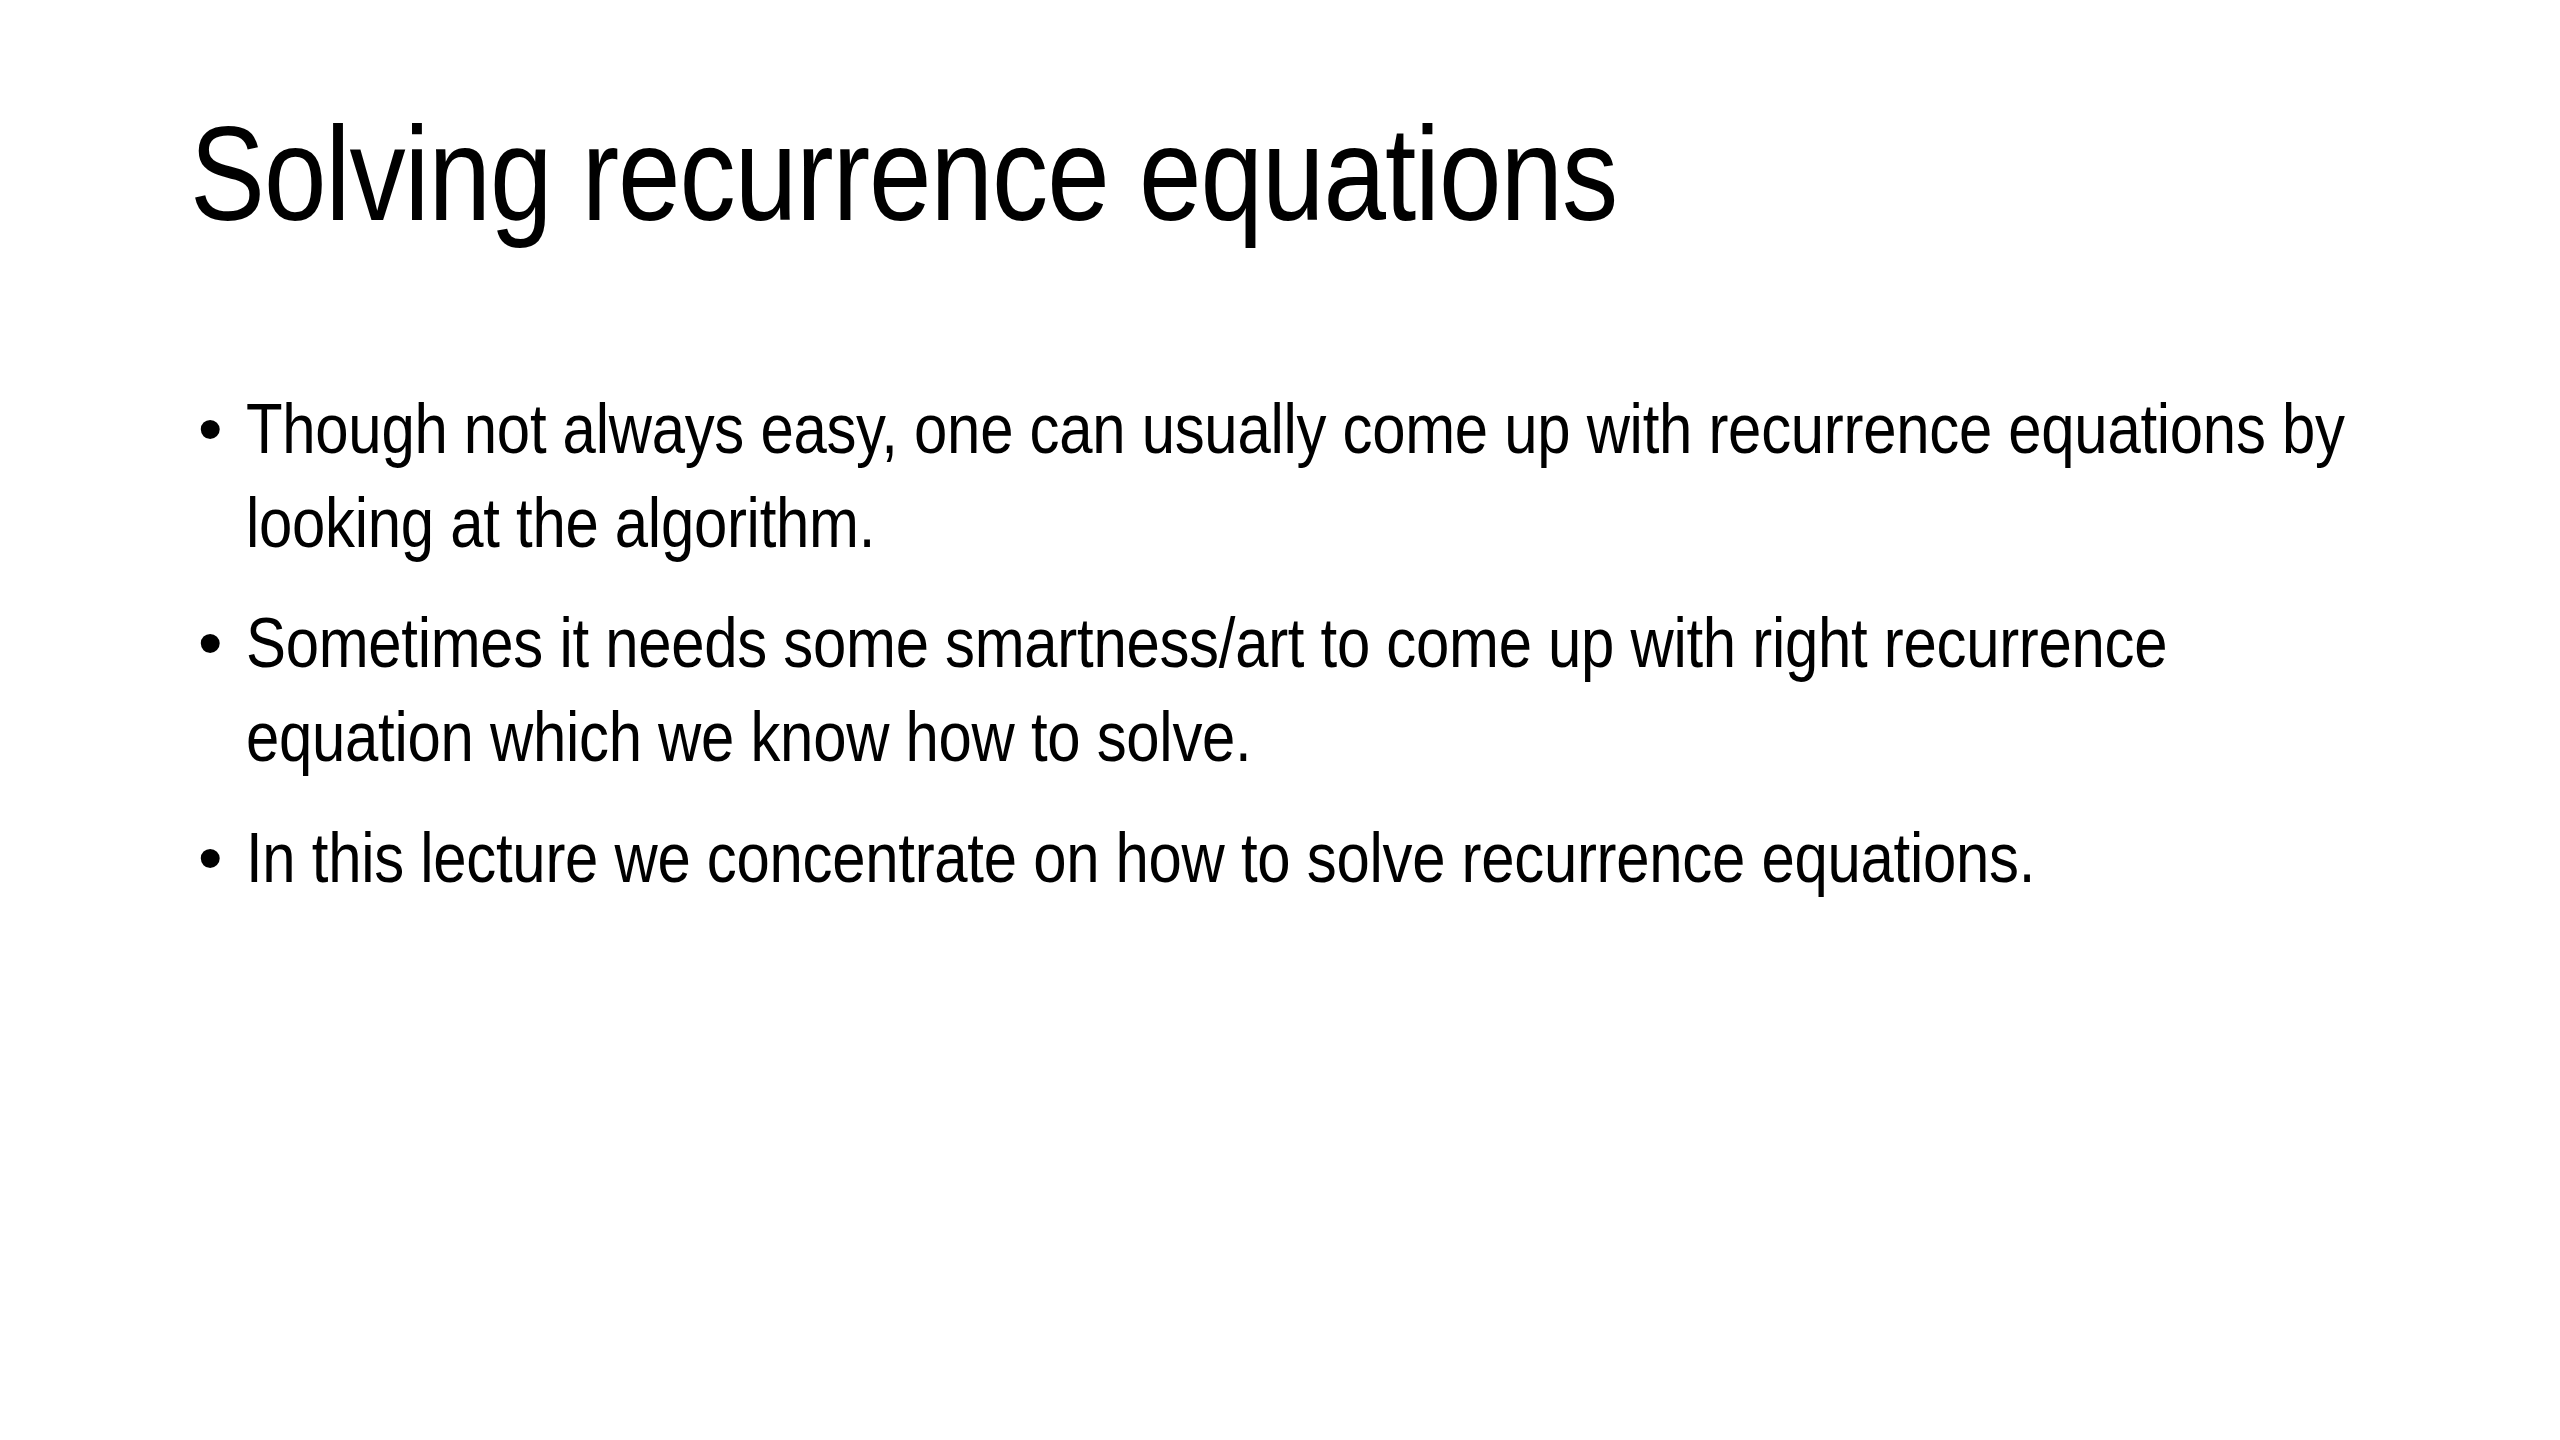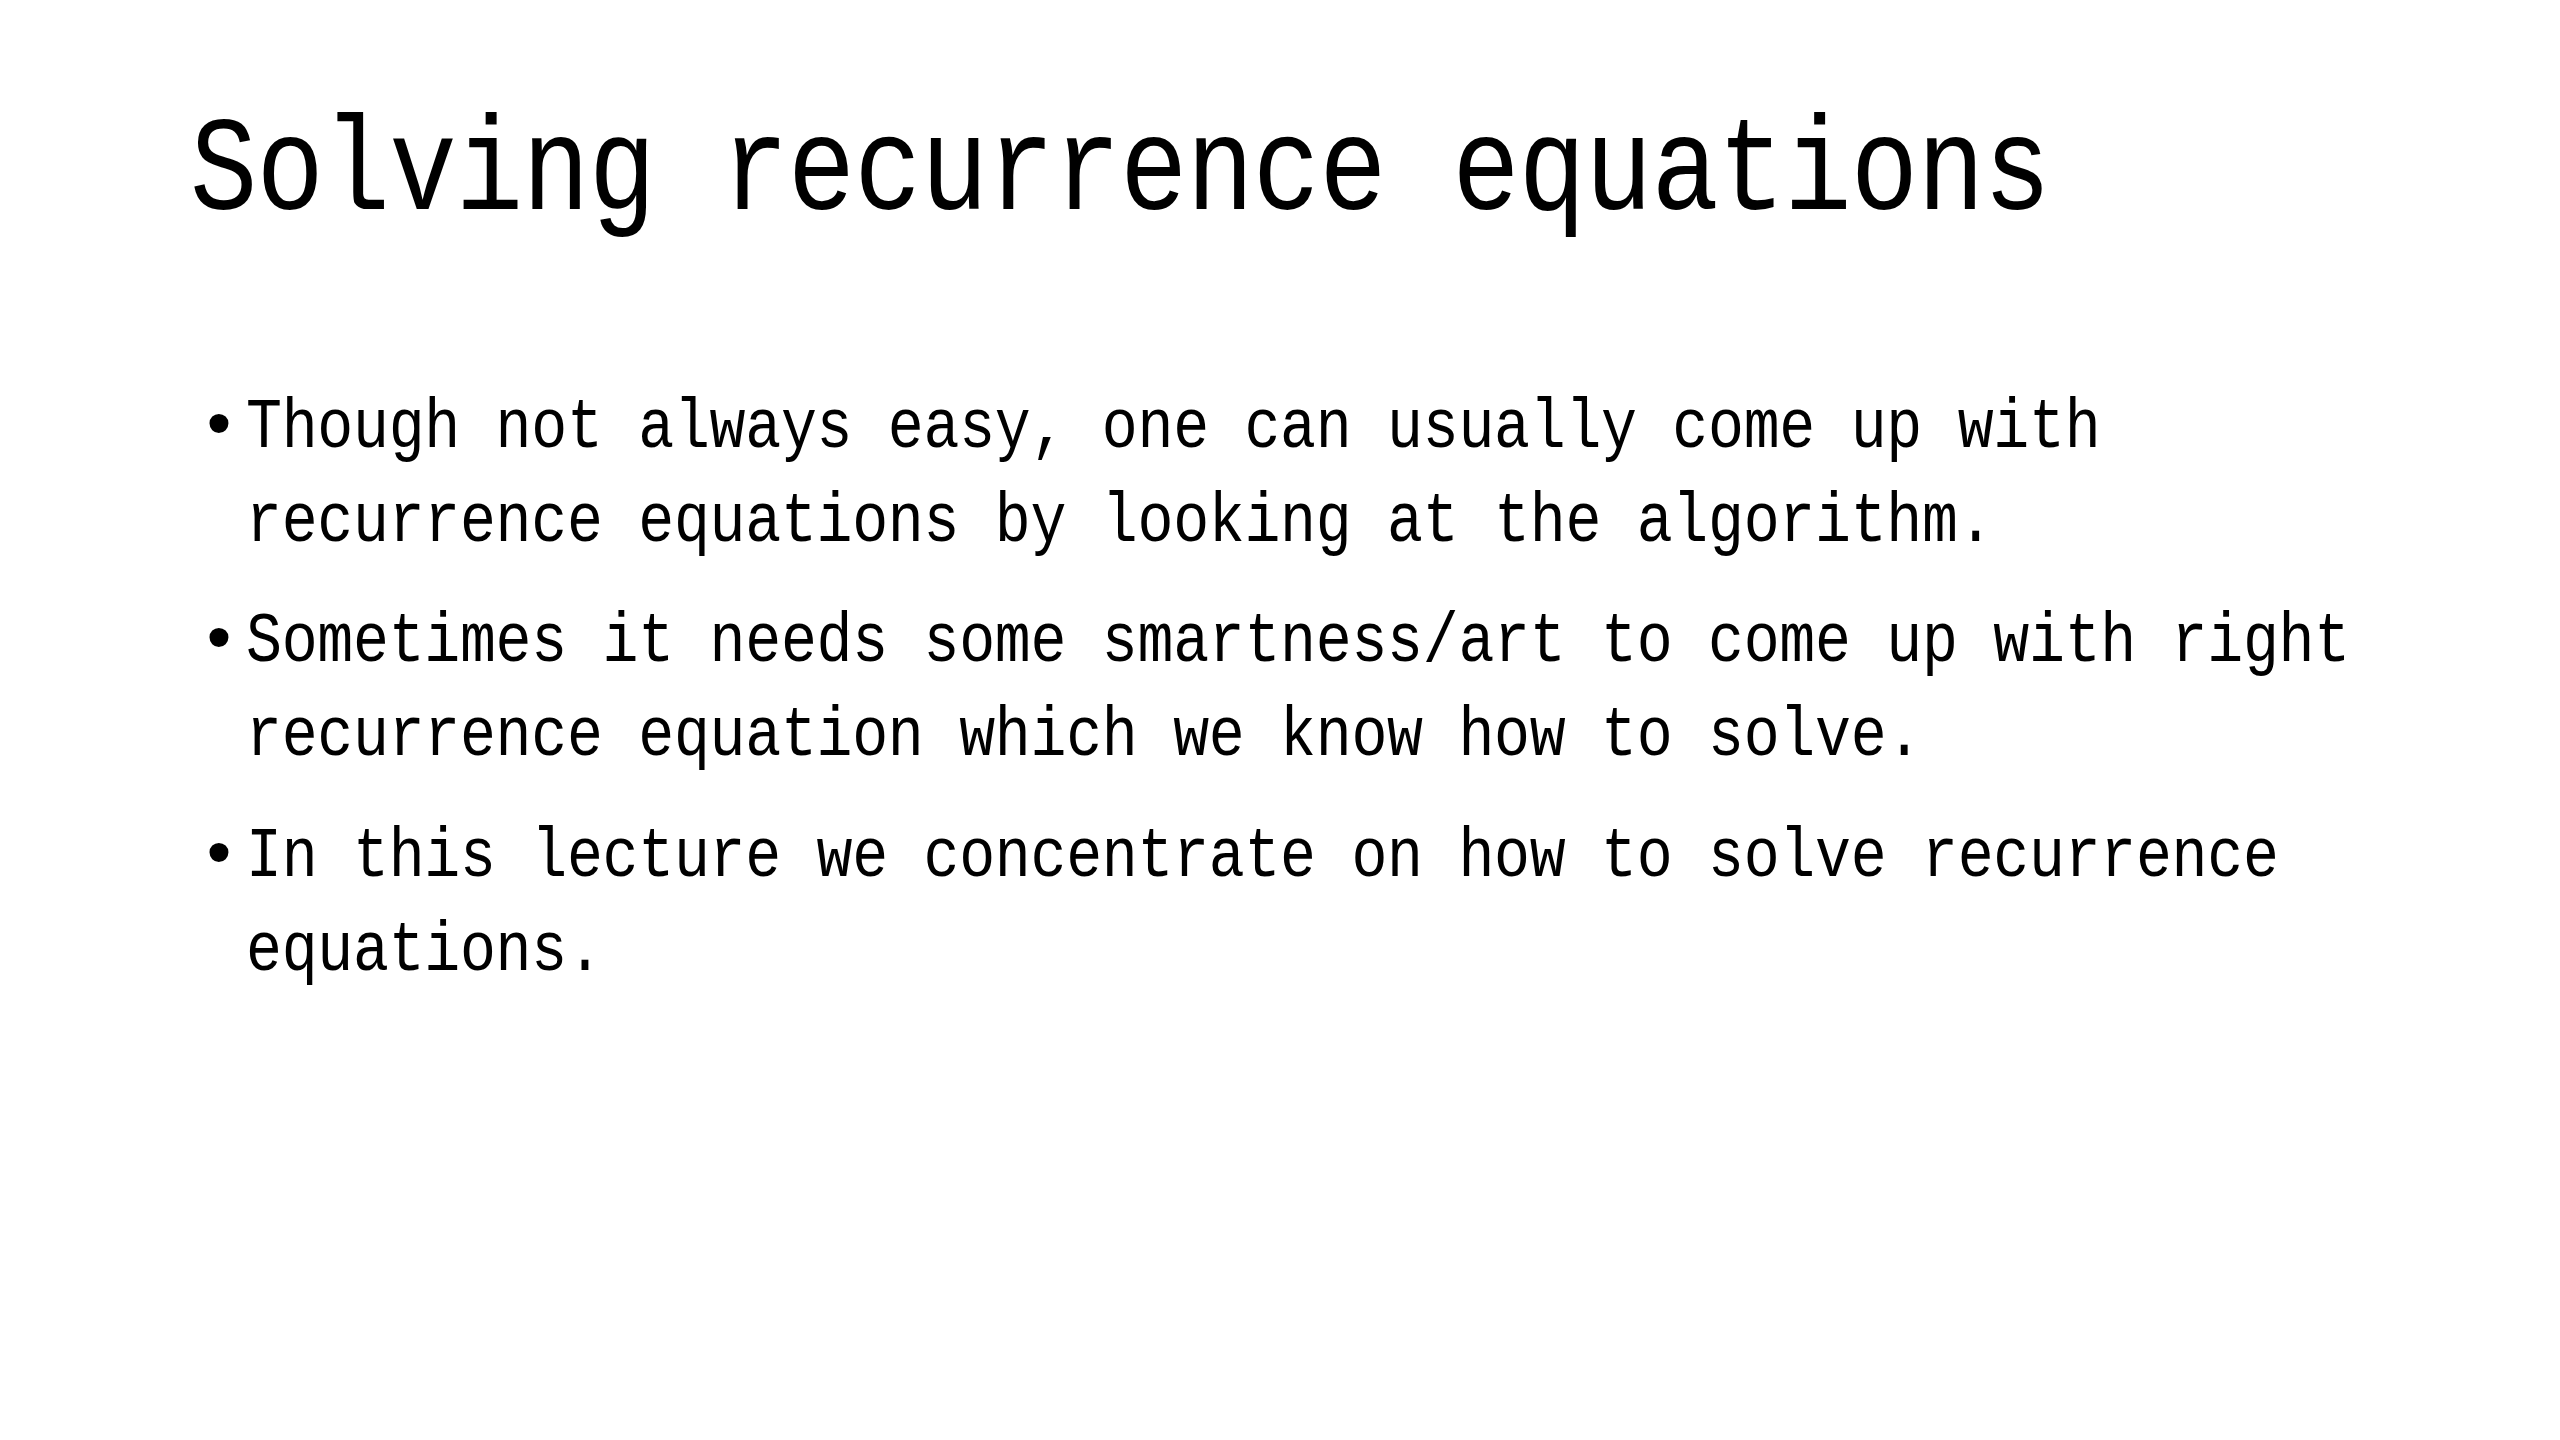--- a/index.html
+++ b/index.html
@@ -8,21 +8,21 @@
     padding: 0;
     background: #ffffff;
   }
 
   #slide {
     position: relative;
     width: 2560px;
     height: 1440px;
     background: #ffffff;
     overflow: hidden;
-    font-family: Liberation Mono, monospace;
+    font-family: Liberation Sans, sans-serif;
     color: #000000;
     -webkit-font-smoothing: antialiased;
   }
 
   
   #title-block {
     position: absolute;
     left: 190px;
     top: 105px;
     width: 2180px;

